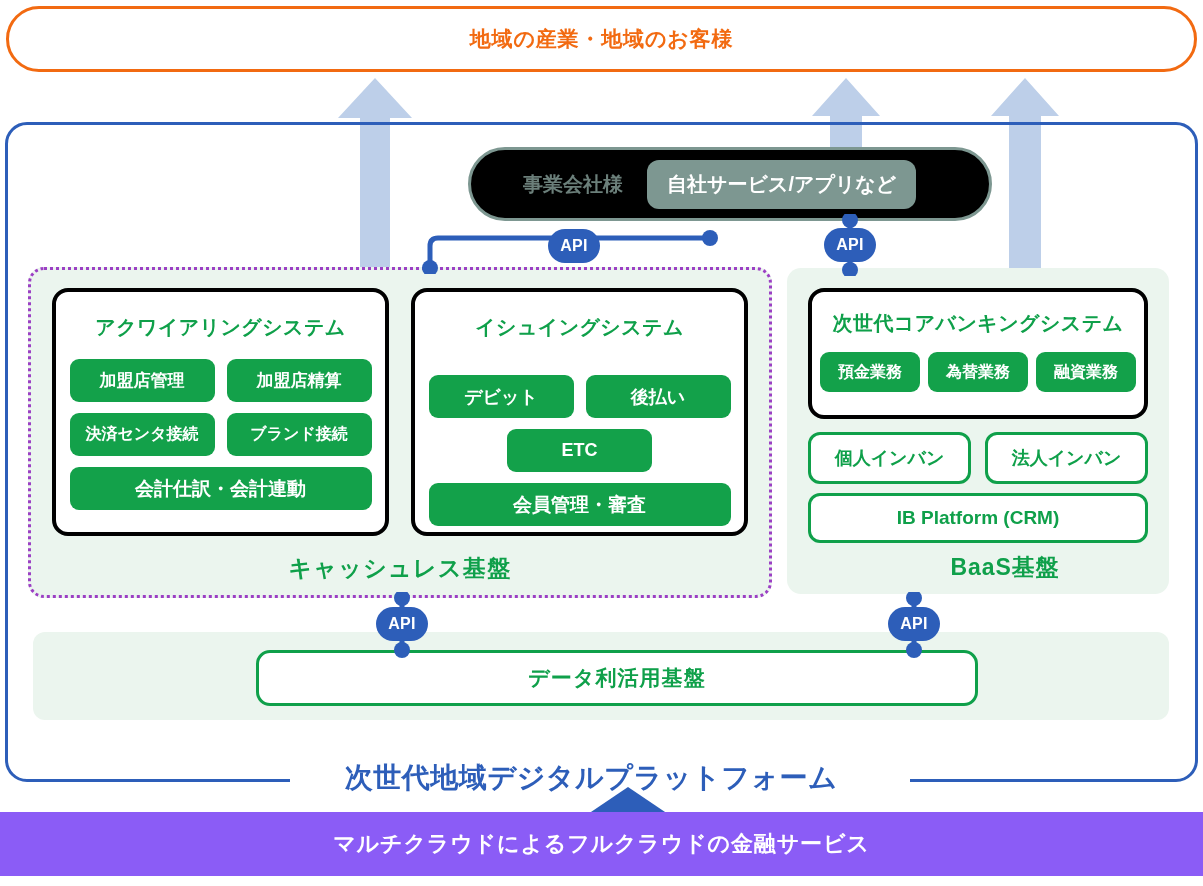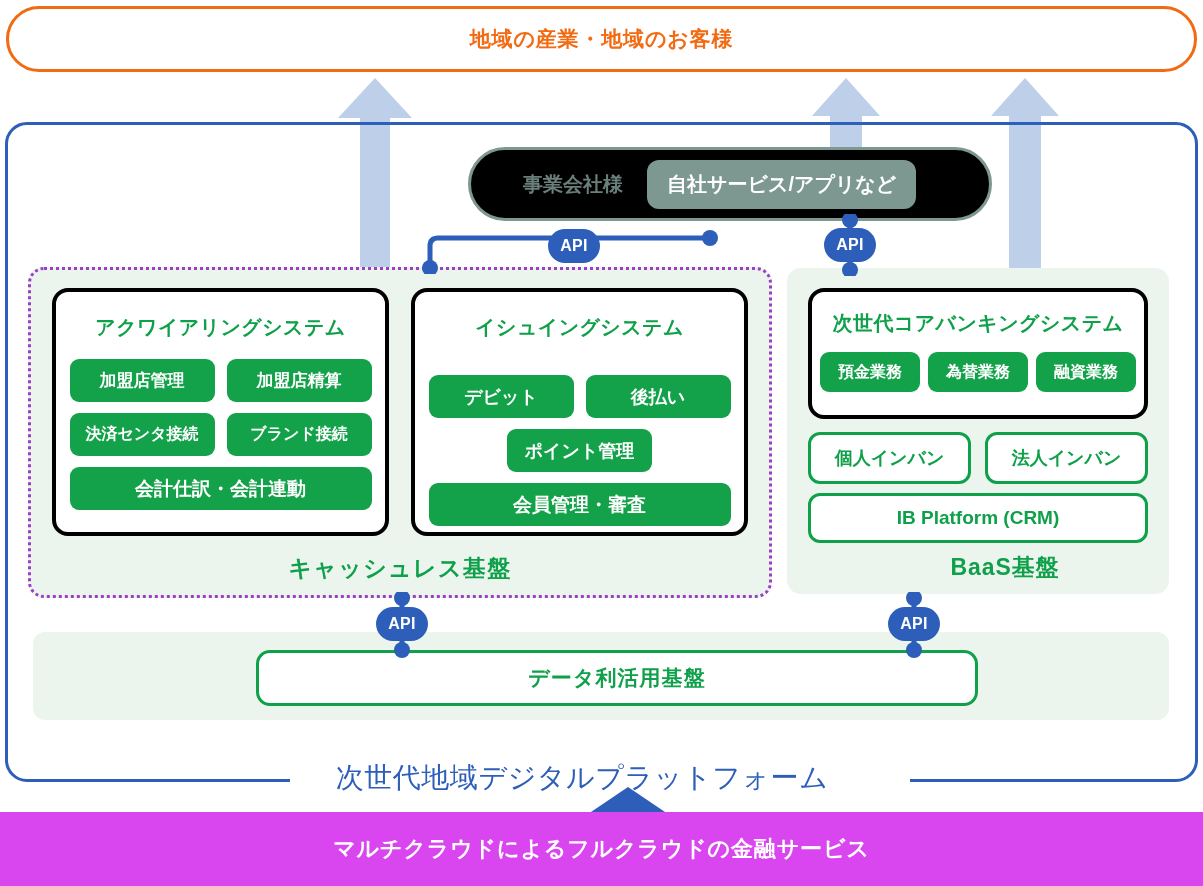--- a/index.html
+++ b/index.html
@@ -46,25 +46,25 @@
     background:transparent;
     z-index:2;
   }
   
   #frame-title-mask{
     left:290px; top:762px; width:620px; height:32px;
     background:#ffffff;
     z-index:5;
   }
   #platform-title{
-    left:272px; top:757px; width:620px; height:42px;
+    left:281px; top:757px; width:620px; height:42px;
     display:flex;align-items:center;justify-content:center;
     color:#2d5eb9;
     font-size:28px;
-    font-weight:normal;
+    font-weight:bold;
     letter-spacing:.02em;
     z-index:6;
     white-space:nowrap;
   }
 
   
   #biz-pill{
     left:468px; top:147px; width:524px; height:74px;
     box-sizing:border-box;
     border:3px solid #7d9791;
@@ -209,22 +209,22 @@
   }
   #data-box .txt{
     color:#0fa04a;
     font-size:21px;
     font-weight:bold;
     letter-spacing:.05em;
   }
 
   
   #cloud-banner{
-    left:0px; top:812px; width:1203px; height:74px;
-    background:#d946ef;
+    left:0px; top:812px; width:1203px; height:64px;
+    background:#8b5cf6;
     display:flex;align-items:center;justify-content:center;
     z-index:6;
   }
   #cloud-banner .txt{
     color:#ffffff;
     font-size:22px;
     font-weight:bold;
     letter-spacing:.04em;
   }
   #cloud-notch{
@@ -280,21 +280,21 @@
     </div>
   </div>
 
   <div class="abs sys-card" id="card-issuing">
     <div class="sys-title">イシュイングシステム</div>
     <div class="chip-row" style="margin-top:34px;gap:12px;">
       <div class="gchip" style="width:145px;height:43px;font-size:18px;">デビット</div>
       <div class="gchip" style="width:145px;height:43px;font-size:18px;">後払い</div>
     </div>
     <div class="chip-row" style="margin-top:11px;gap:12px;">
-      <div class="gchip" style="width:145px;height:43px;font-size:18px;">ポイント管理</div>
+      <div class="gchip" style="width:145px;height:43px;font-size:18px;">ETC</div>
     </div>
     <div class="chip-row" style="margin-top:11px;">
       <div class="gchip" style="width:302px;height:43px;font-size:19px;">会員管理・審査</div>
     </div>
   </div>
 
   <div class="abs" id="baas-region"></div>
   <div class="abs" id="baas-label">BaaS基盤</div>
 
   <div class="abs sys-card" id="card-corebank">

